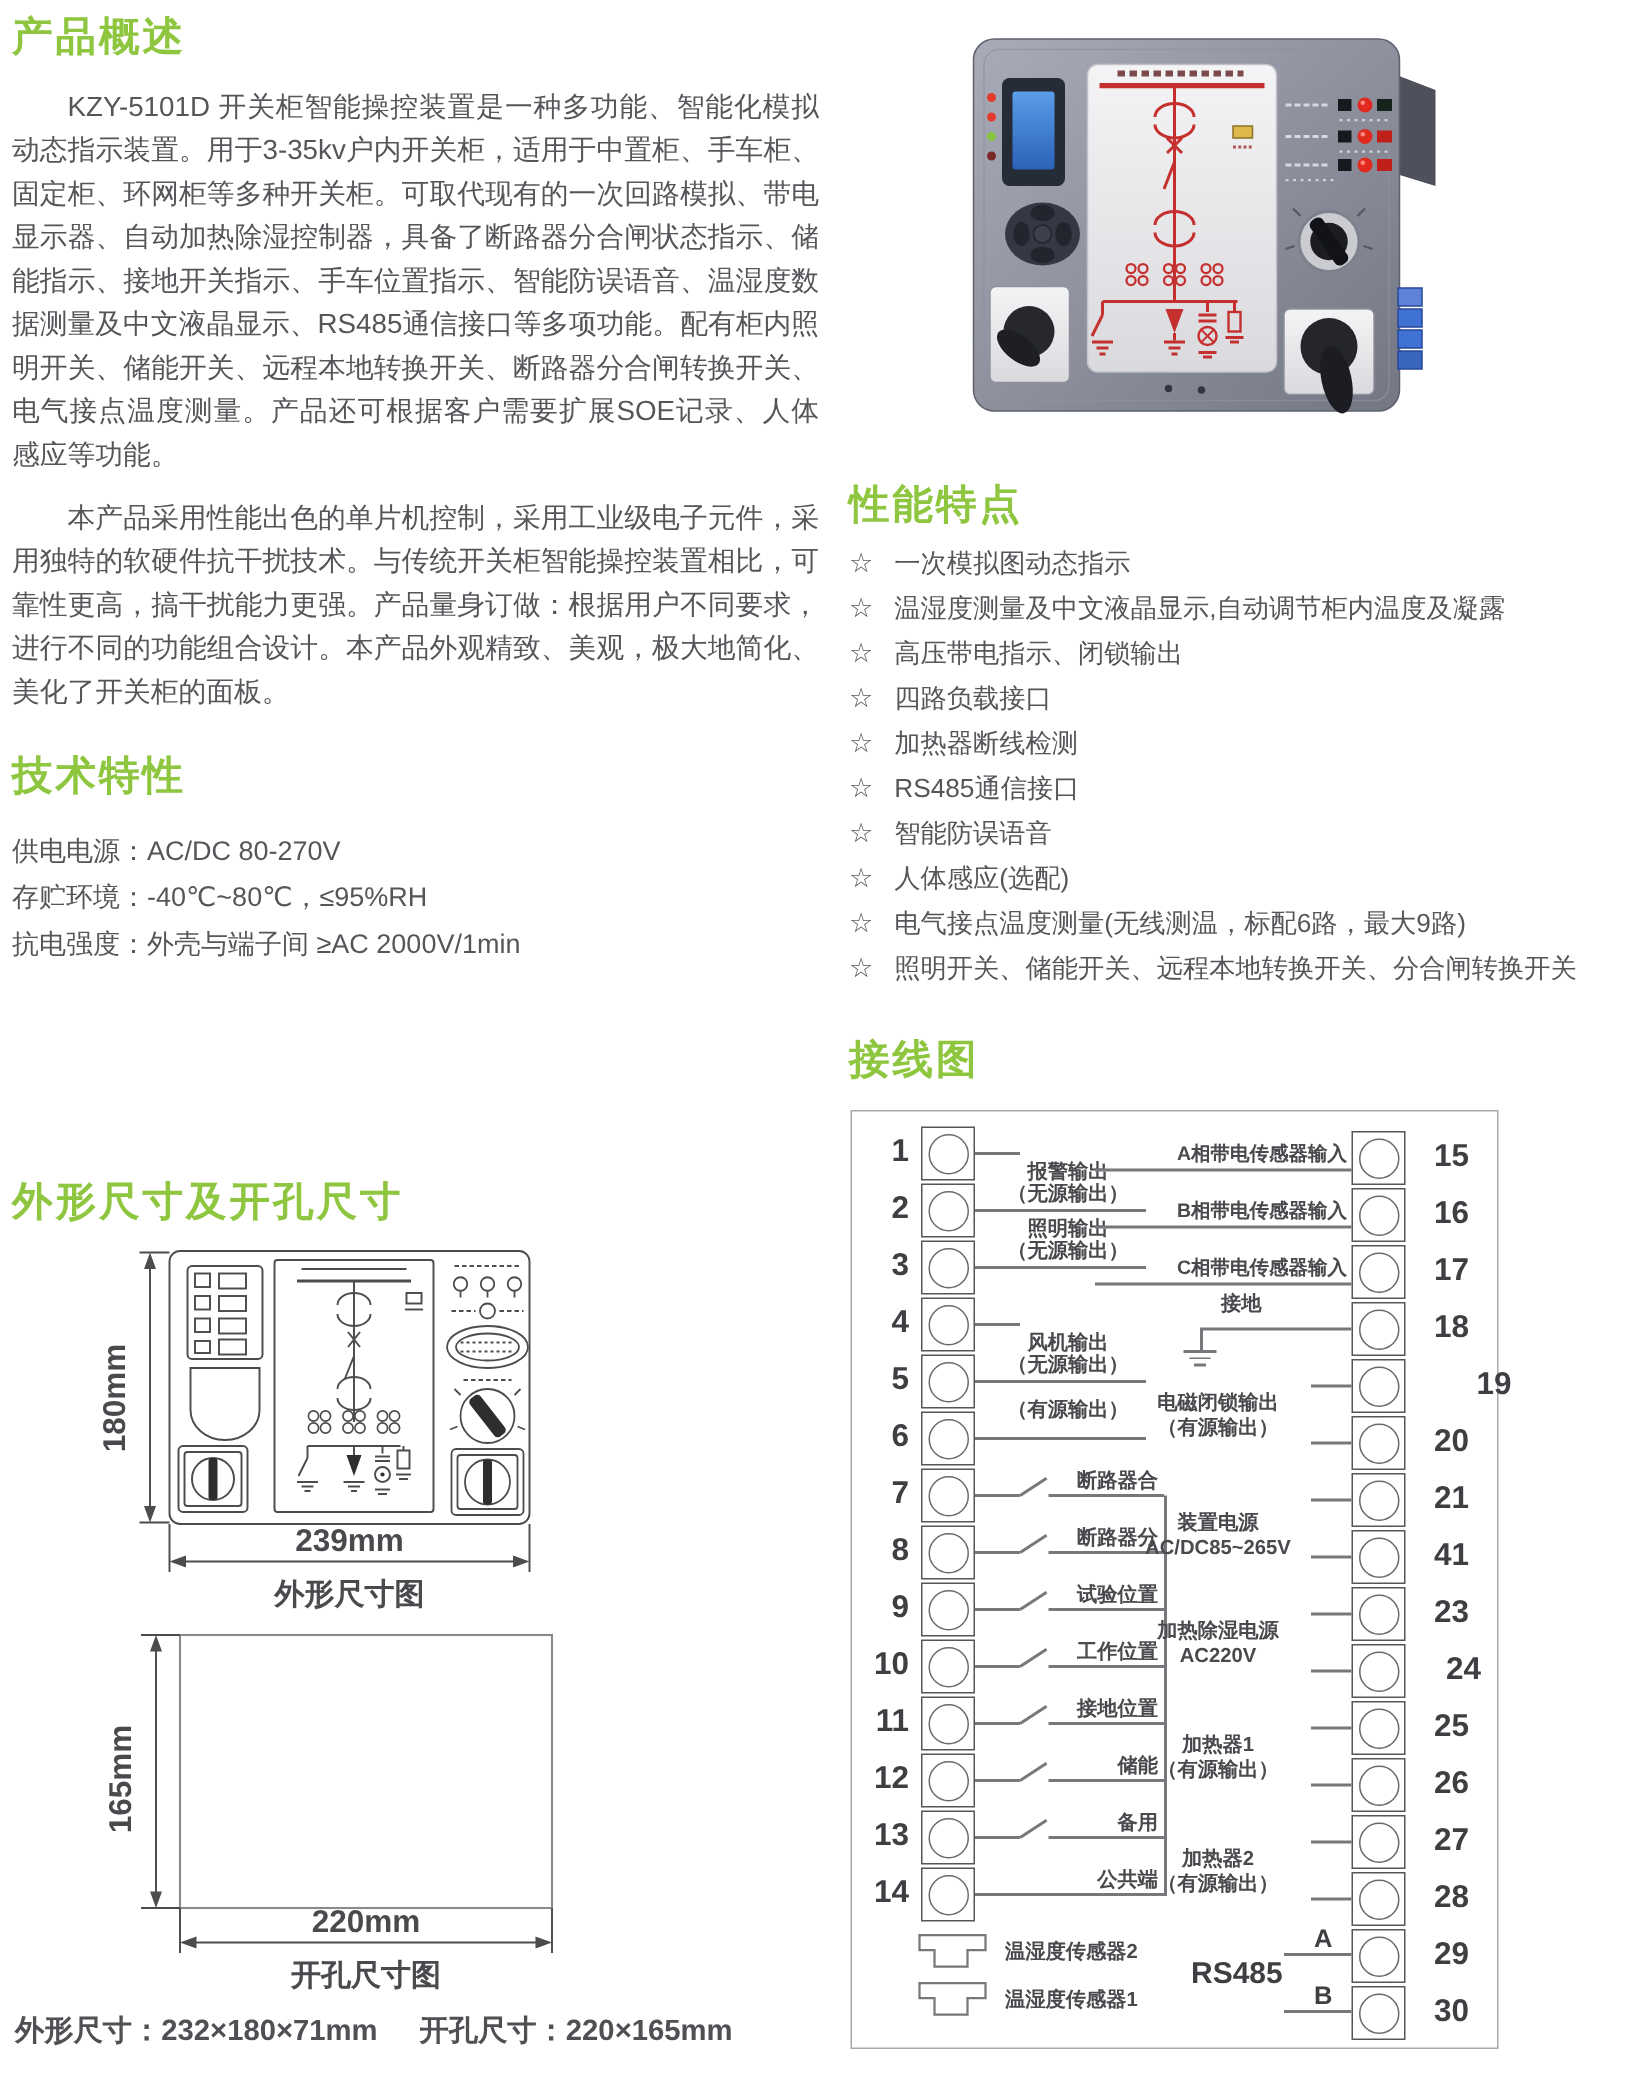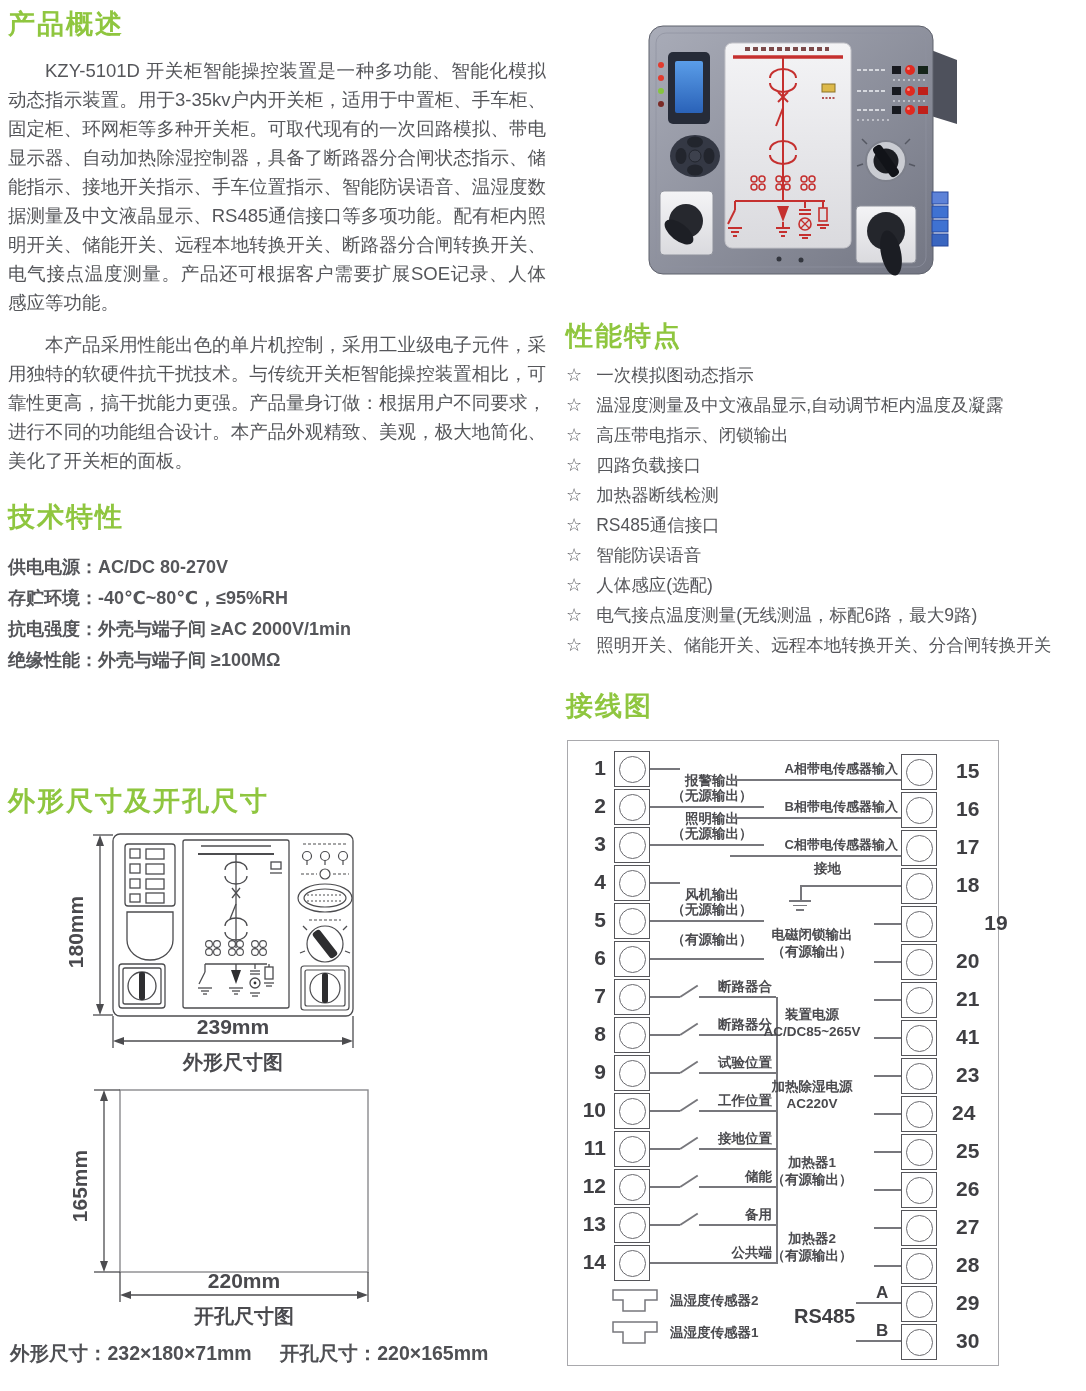--- a/index.html
+++ b/index.html
@@ -30,25 +30,24 @@
   svg text{font-family:"Liberation Sans","DejaVu Sans",sans-serif;}
 </style>
 </head>
 <body>
 
 <div class="abs g-head" style="left:8px;top:6px;">产品概述</div>
 <div class="abs para" style="left:8px;top:56px;">KZY-5101D 开关柜智能操控装置是一种多功能、智能化模拟动态指示装置。用于3-35kv户内开关柜，适用于中置柜、手车柜、固定柜、环网柜等多种开关柜。可取代现有的一次回路模拟、带电显示器、自动加热除湿控制器，具备了断路器分合闸状态指示、储能指示、接地开关指示、手车位置指示、智能防误语音、温湿度数据测量及中文液晶显示、RS485通信接口等多项功能。配有柜内照明开关、储能开关、远程本地转换开关、断路器分合闸转换开关、电气接点温度测量。产品还可根据客户需要扩展SOE记录、人体感应等功能。</div>
 <div class="abs para" style="left:8px;top:330px;">本产品采用性能出色的单片机控制，采用工业级电子元件，采用独特的软硬件抗干扰技术。与传统开关柜智能操控装置相比，可靠性更高，搞干扰能力更强。产品量身订做：根据用户不同要求，进行不同的功能组合设计。本产品外观精致、美观，极大地简化、美化了开关柜的面板。</div>
 
 <div class="abs g-head" style="left:8px;top:499px;">技术特性</div>
-<div class="abs" style="left:8px;top:552px;font-weight:bold;" id="tech-list">
+<div class="abs" style="left:8px;top:552px;" id="tech-list">
     <div class="spec-line">供电电源：AC/DC 80-270V</div>
     <div class="spec-line">存贮环境：-40℃~80℃，≤95%RH</div>
     <div class="spec-line">抗电强度：外壳与端子间 ≥AC 2000V/1min</div>
-    <div class="spec-line">绝缘性能：外壳与端子间 ≥100MΩ</div>
   </div>
 
 <div class="abs g-head" style="left:8px;top:783px;">外形尺寸及开孔尺寸</div>
 
 <svg class="abs" style="left:55px;top:826px;" width="320" height="250" viewBox="0 0 320 250">
   <g stroke="#4c4c4f" fill="none" stroke-width="1.3">
     <rect x="58" y="8" width="240" height="182" rx="7"></rect>
 
     <rect x="70" y="18" width="50" height="62" rx="3"></rect>
     <rect x="75" y="23" width="10" height="9"></rect>
@@ -459,21 +458,21 @@
       <div class="wt-c"></div>
     </div>
     <div class="wt-num" style="left: 388px; top: 284px; width: 40px;">41</div>
     <div class="wt-sq" style="left: 333px; top: 279px;">
       <div class="wt-c"></div>
     </div>
     <div class="wt-num" style="left: 388px; top: 322px; width: 40px;">23</div>
     <div class="wt-sq" style="left: 333px; top: 317px;">
       <div class="wt-c"></div>
     </div>
-    <div class="wt-num" style="left: 384px; top: 360px; width: 40px;">24</div>
+    <div class="wt-num" style="left: 396px; top: 360px; width: 40px;">24</div>
     <div class="wt-sq" style="left: 333px; top: 355px;">
       <div class="wt-c"></div>
     </div>
     <div class="wt-num" style="left: 388px; top: 398px; width: 40px;">25</div>
     <div class="wt-sq" style="left: 333px; top: 393px;">
       <div class="wt-c"></div>
     </div>
     <div class="wt-num" style="left: 388px; top: 436px; width: 40px;">26</div>
     <div class="wt-sq" style="left: 333px; top: 431px;">
       <div class="wt-c"></div>

